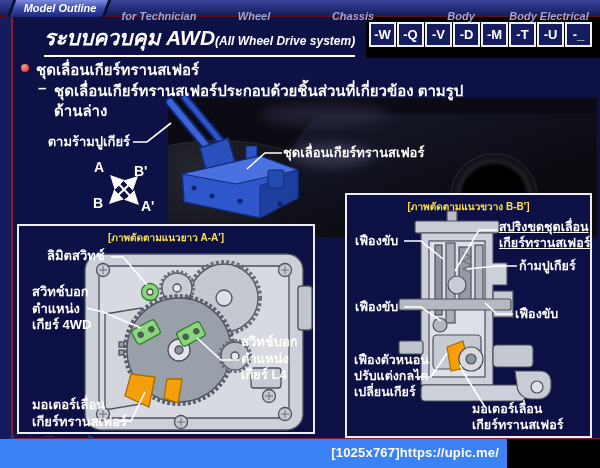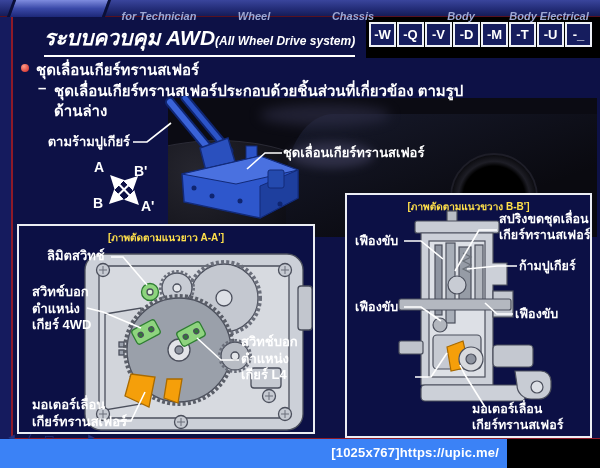--- a/index.html
+++ b/index.html
@@ -115,20 +115,21 @@
 <body>
 
 <div class="abs slide-bg"></div>
 <div class="abs left-strip"></div>
 <div class="abs red-vline"></div>
 <div class="abs red-hline"></div>
 <div class="abs btn-blackback"></div>
 
 <div class="abs navbar">
   <div class="tab-active-bg"></div>
+  <div class="tab-active-label">Model Outline</div>
   <div class="nav-label" style="left:114px;width:90px;">for Technician</div>
   <div class="nav-label" style="left:222px;width:64px;">Wheel</div>
   <div class="nav-label" style="left:318px;width:70px;">Chassis</div>
   <div class="nav-label" style="left:436px;width:50px;">Body</div>
   <div class="nav-label" style="left:502px;width:94px;">Body Electrical</div>
 </div>
 
 <div class="abs title-wrap">
   <span class="title-th">ระบบควบคุม AWD</span><span class="title-en">(All Wheel Drive system)</span>
 </div>
@@ -318,26 +319,29 @@
       <polyline points="150,35 132,35 108,76"></polyline>
       <polyline points="57,46 74,46 96,64"></polyline>
       <polyline points="170,71 150,71 120,74"></polyline>
       <polyline points="57,112 74,112 94,126"></polyline>
       <polyline points="166,119 150,119 138,108"></polyline>
       <polyline points="68,182 84,182 100,158"></polyline>
       <polyline points="138,212 118,180 113,170"></polyline>
     </g>
   </svg>
 
-  <div class="box-lbl lbl12" style="left:152px;top:16px;width:94px;">สปริงขดชุดเลื่อน
+  <div class="box-lbl lbl12" style="left:152px;top:24px;width:94px;text-decoration:underline;">สปริงขดชุดเลื่อน
 เกียร์ทรานสเฟอร์</div>
   <div class="box-lbl lbl12" style="left:8px;top:38px;">เฟืองขับ</div>
   <div class="box-lbl lbl12" style="left:172px;top:63px;">ก้ามปูเกียร์</div>
   <div class="box-lbl lbl12" style="left:8px;top:104px;">เฟืองขับ</div>
   <div class="box-lbl lbl12" style="left:168px;top:111px;">เฟืองขับ</div>
+  <div class="box-lbl lbl12" style="left:7px;top:157px;">เฟืองตัวหนอน
+ปรับแต่งกลไก
+เปลี่ยนเกียร์</div>
   <div class="box-lbl lbl12" style="left:125px;top:206px;">มอเตอร์เลื่อน
 เกียร์ทรานสเฟอร์</div>
 </div>
 
 <span class="pres-arrow" style="left:6px;">◄</span>
 <span class="pres-arrow" style="left:26px;">╱</span>
 <span class="pres-arrow" style="left:44px;">▭</span>
 <span class="pres-arrow" style="left:86px;">►</span>
 
 <div class="abs bottombar">

